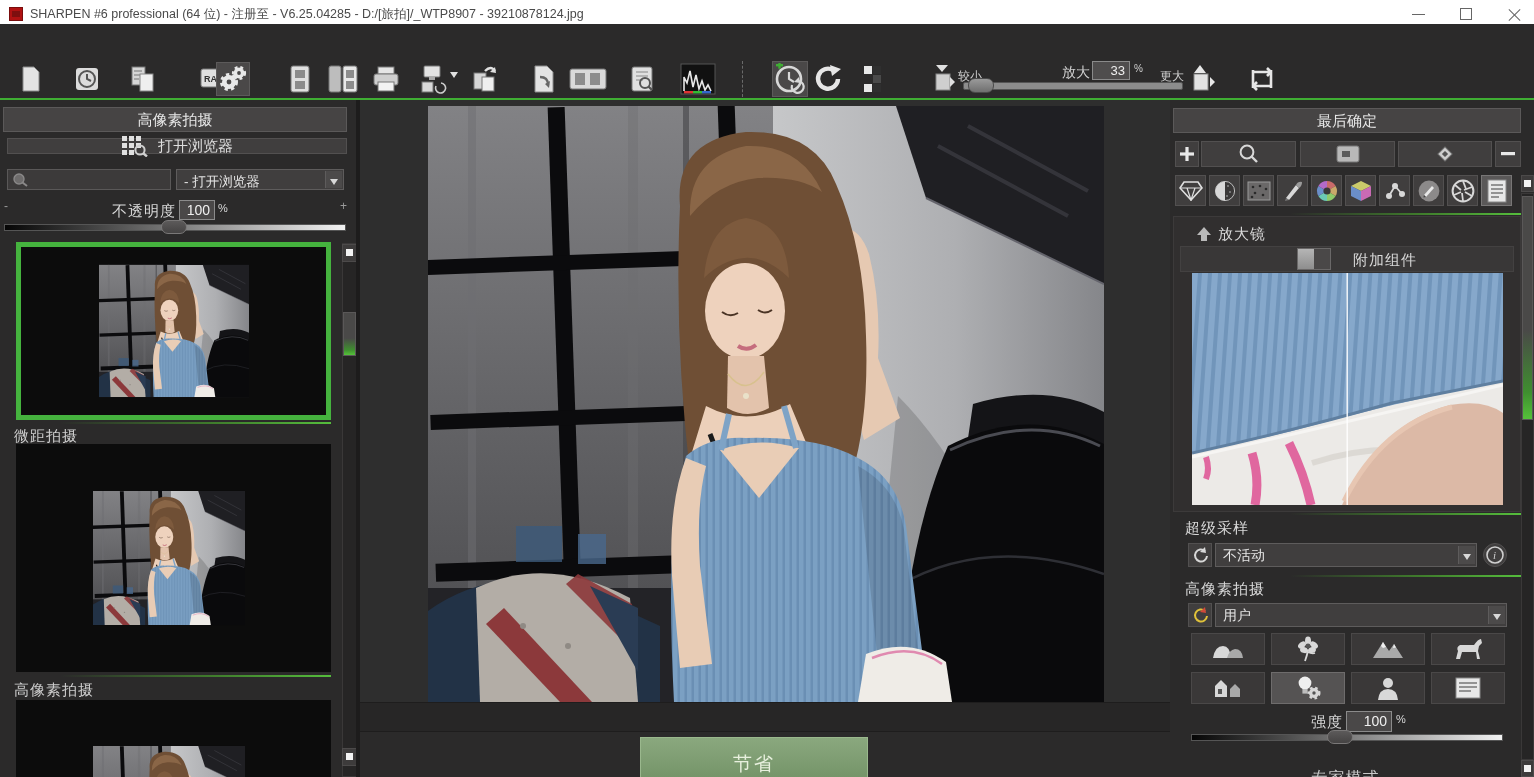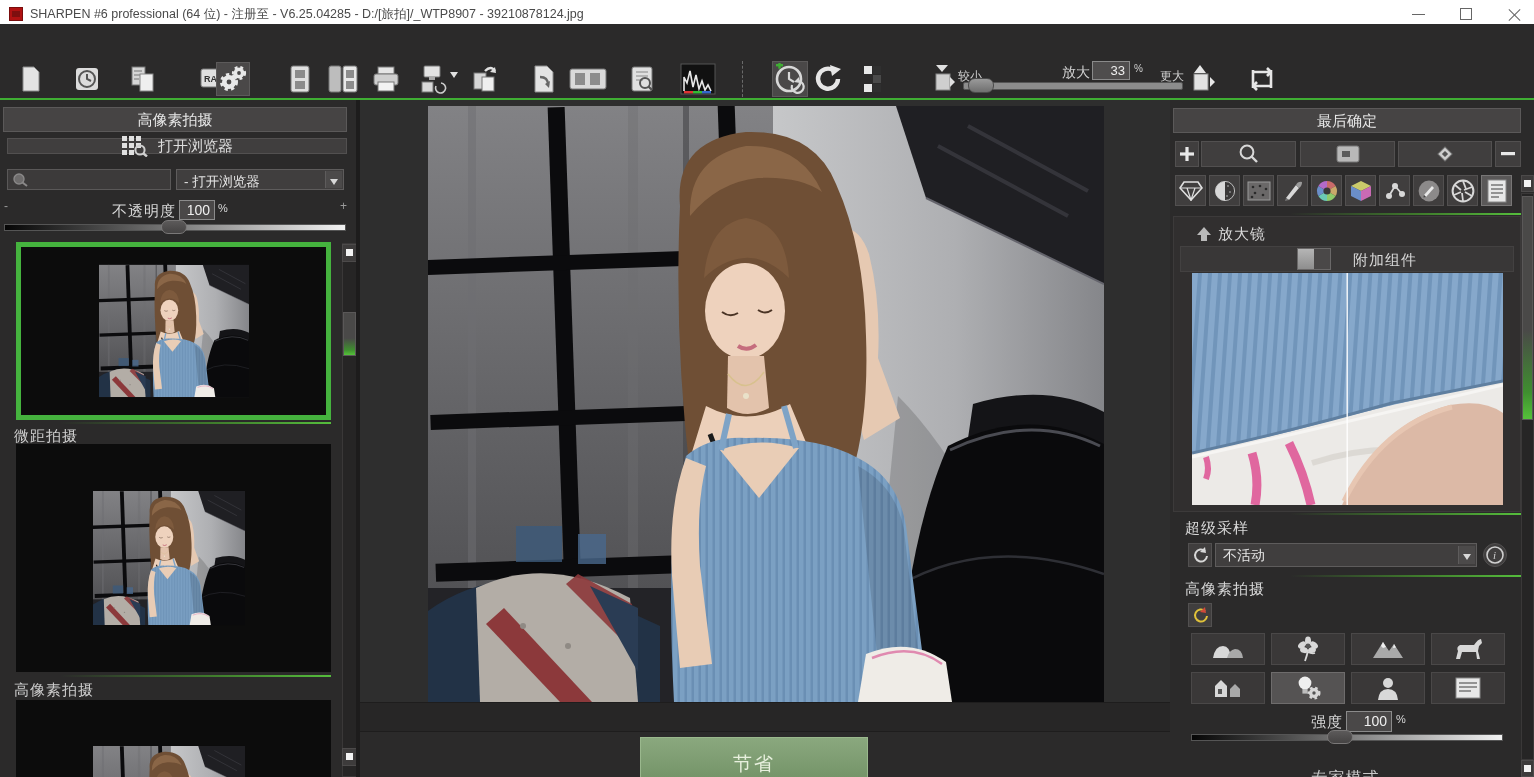--- a/index.html
+++ b/index.html
@@ -575,20 +575,24 @@
 
     <div class="greenline" style="left:120px;top:475px;width:231px"></div>
 
     <span class="seclabel" style="left:15px;top:480px">高像素拍摄</span>
     <div class="panelbtn" style="left:18px;top:503px;width:24px;height:24px">
       <svg width="18" height="18">
           <path d="M14,5 a6,6 0 1 0 2,5" stroke="#e0c23a" stroke-width="2" fill="none"></path>
           <path d="M14,1 L15,7 L9,6 Z" fill="#d04a3a"></path>
         </svg>
     </div>
+    <div class="dd" style="left:45px;top:503px;width:292px;height:24px">
+      <span>用户</span>
+      <span class="ddarrow" style="top:2px;bottom:2px"></span>
+    </div>
 
     <div class="gridbtn" style="left:21px;top:533px">
         <svg width="34" height="22">
           <path d="M2,20 Q4,8 12,8 Q19,8 20,20 Z" fill="#d8d8d8"></path>
           <path d="M16,20 Q18,12 24,11 Q31,11 32,20 Z" fill="#a9a9a9"></path>
         </svg>
       </div>
     <div class="gridbtn" style="left:101px;top:533px">
         <svg width="26" height="26">
           <g fill="#d8d8d8">

